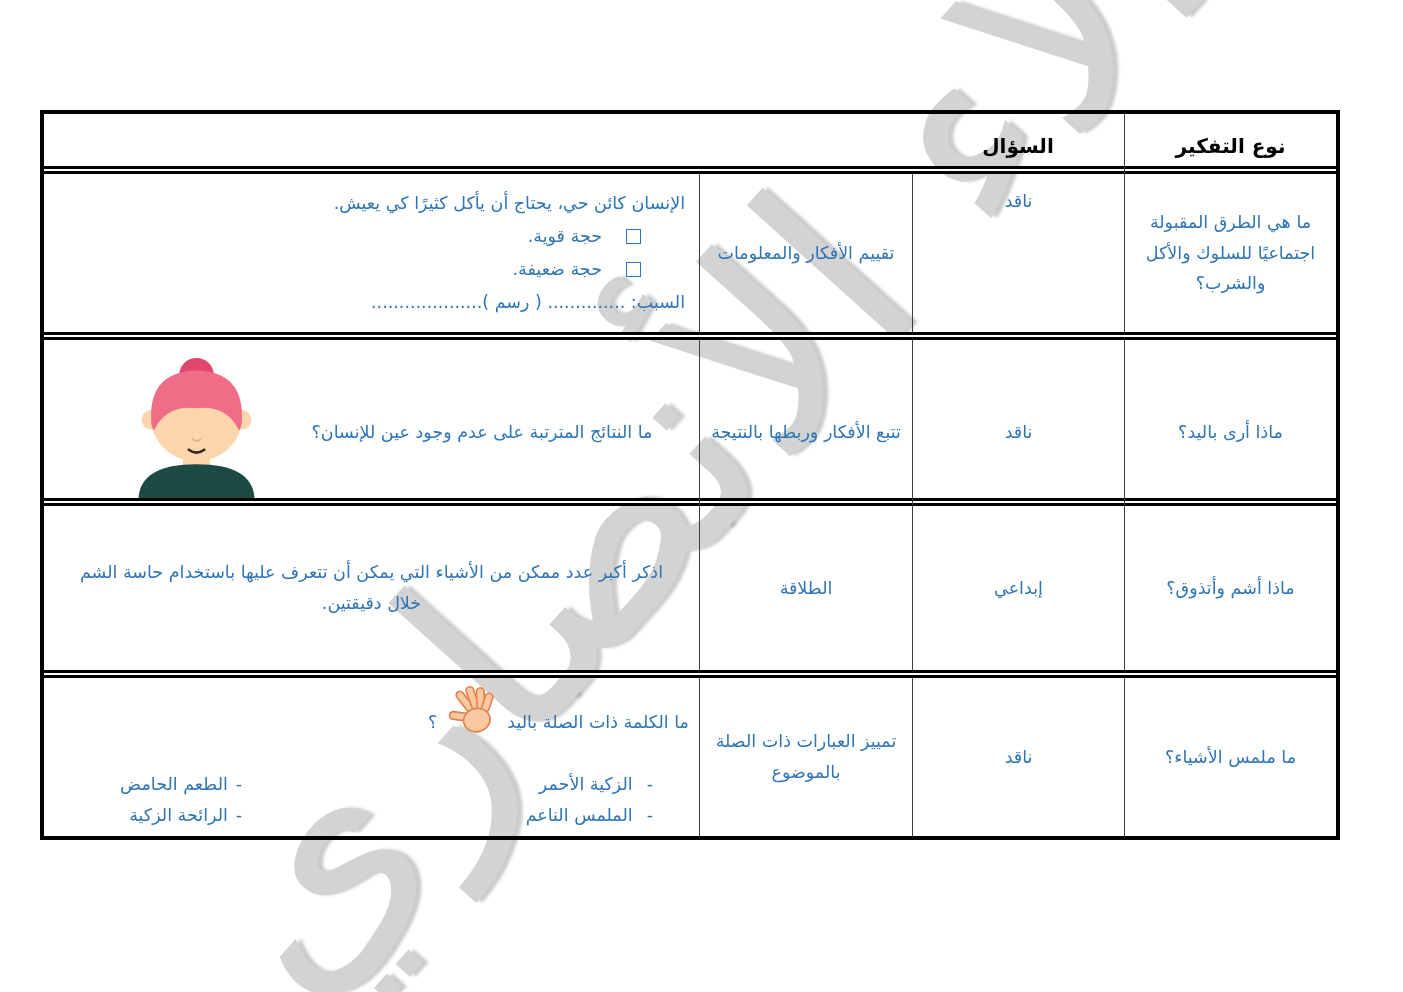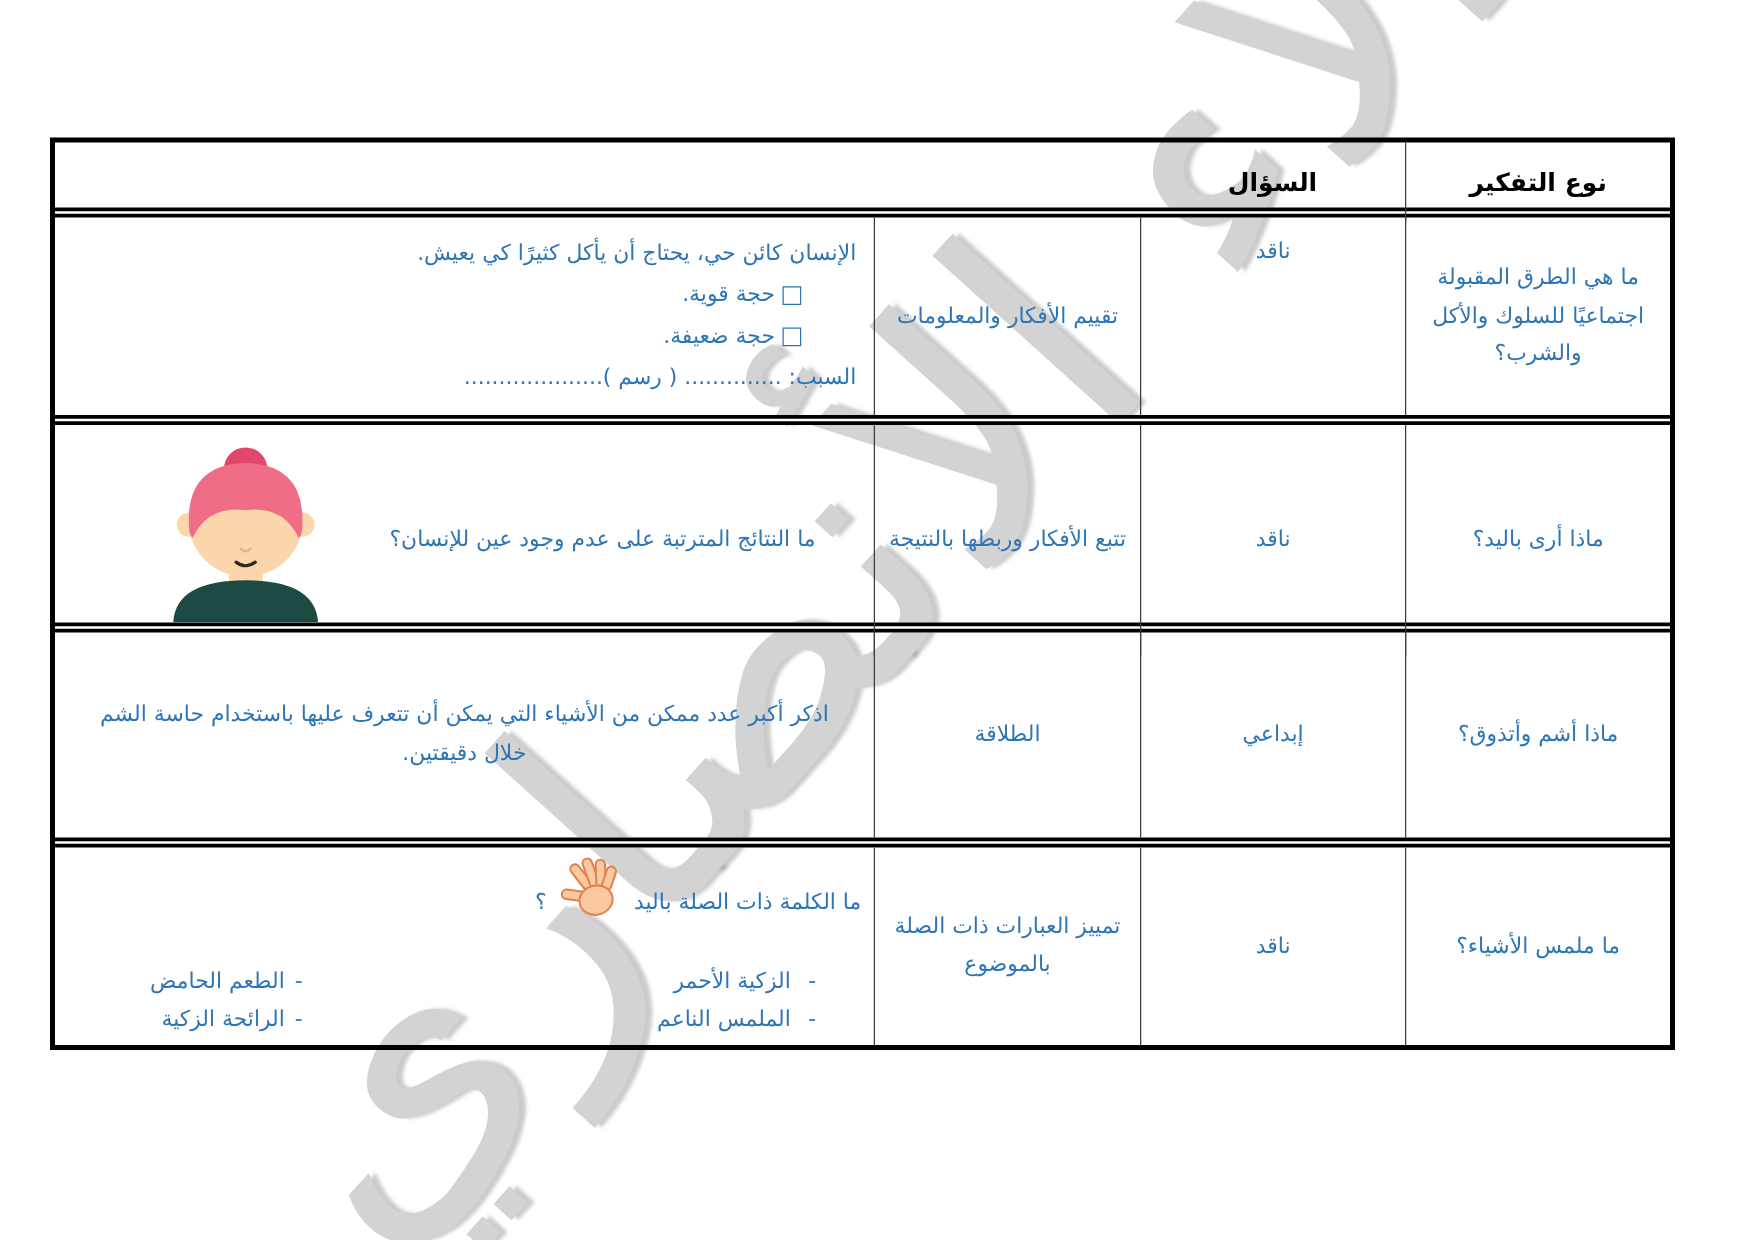--- a/index.html
+++ b/index.html
@@ -74,21 +74,21 @@
   .title-cell { padding:21px 18px; }
 
   
   .q1 {
     align-items:flex-start;
     justify-content:center;
     text-align:right;
     padding:6px 14px;
   }
   .q1 .line { line-height:1.9; }
-  .q1 .indent { padding-inline-start:44px; display:flex; align-items:center; gap:6px; }
+  .q1 .indent { padding-inline-start:44px; display:flex; align-items:center; gap:24px; }
   .chk {
     display:inline-block;
     width:15px; height:15px;
     border:1.6px solid #2e75b6;
     background:#fff;
     flex:0 0 auto;
   }
   .thinking-top { justify-content:flex-start; padding-top:12px; }
 
   

